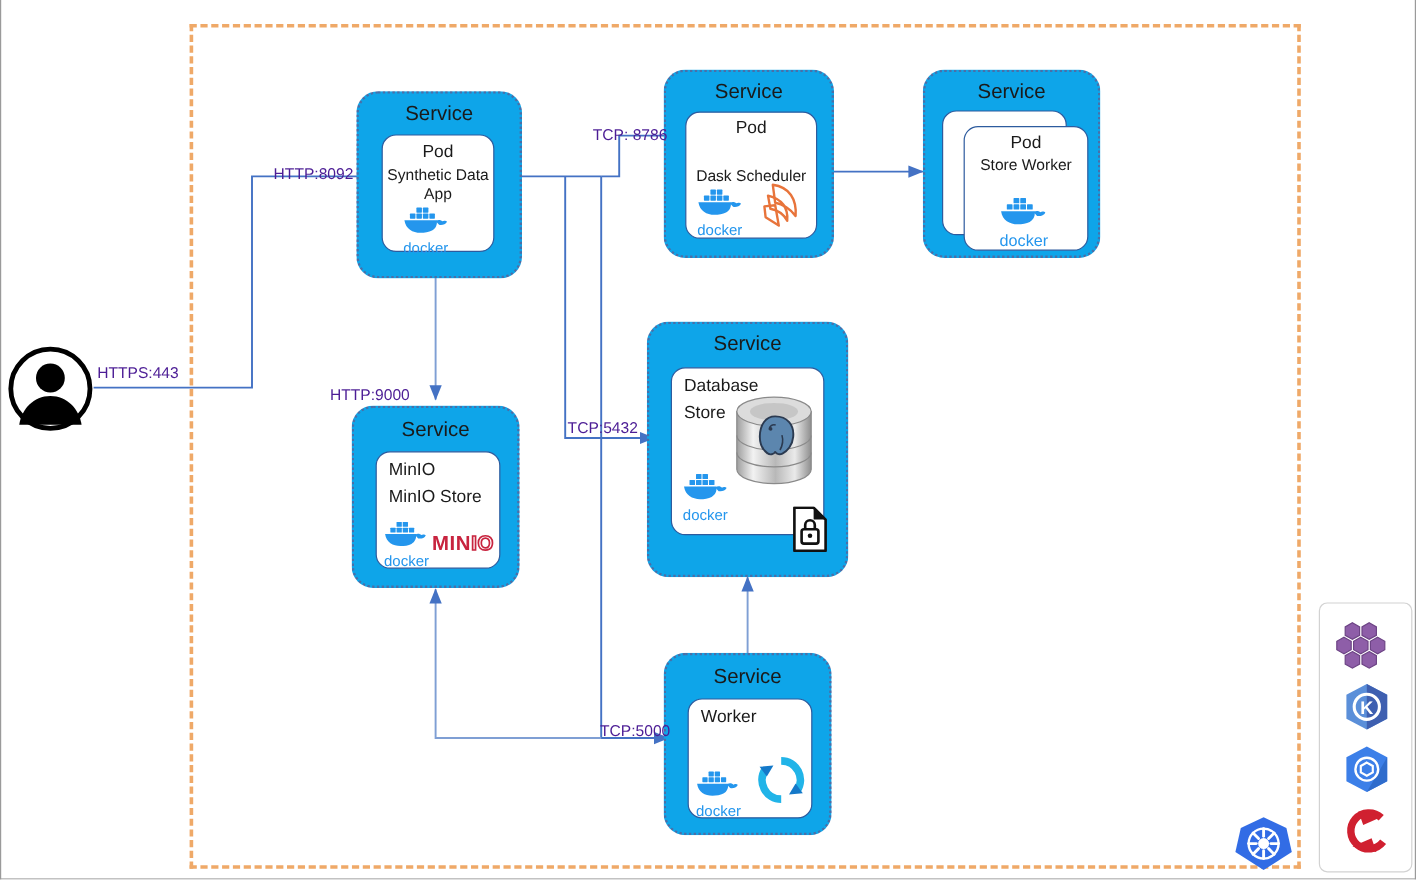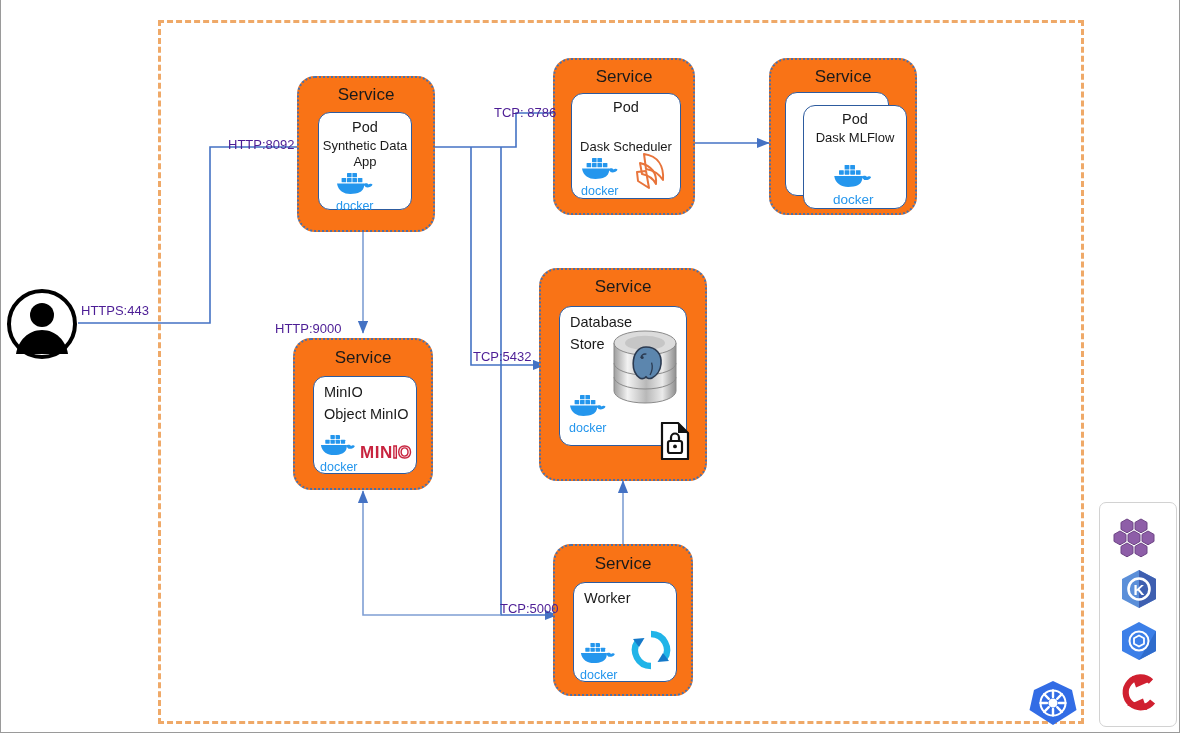--- a/index.html
+++ b/index.html
@@ -22,21 +22,21 @@
     left: 157px; top: 20px;
     width: 926px; height: 704px;
     border: 3px dashed #efa968;
     background: transparent;
   }
   
   .service {
     position: absolute;
     border: 2px dotted #4a6fa8;
     border-radius: 18px;
-    background: #f97316;
+    background: #0ea5e9;
   }
   .service-title {
     position: absolute;
     left: 0; right: 0;
     text-align: center;
     font-size: 17px;
     color: #1a1a1a;
     font-family: "Liberation Sans", sans-serif;
   }
   
@@ -217,21 +217,21 @@
     </div>
   </div>
 
   <div class="service" style="left:768px; top:58px; width:148px; height:157px;">
     <div class="service-title" style="top:7px;">Service</div>
 
     <div class="pod" style="left:14px; top:32px; width:104px; height:104px;"></div>
 
     <div class="pod" style="left:32px; top:45px; width:104px; height:104px; background:#ffffff;">
       <div class="pod-title" style="top:4px;">Pod</div>
-      <div class="pod-title pod-sub" style="top:23px;">Dask MLFlow</div>
+      <div class="pod-title pod-sub" style="top:23px;">Store Worker</div>
       <div class="docker-logo" style="left:28px; top:57px;">
         <svg width="46" height="27" viewBox="0 0 44 26">
           <g fill="#2496ed">
             <rect x="12" y="2" width="4.6" height="4.2" rx="0.5"></rect>
             <rect x="17.4" y="2" width="4.6" height="4.2" rx="0.5"></rect>
             <rect x="6.6" y="7" width="4.6" height="4.2" rx="0.5"></rect>
             <rect x="12" y="7" width="4.6" height="4.2" rx="0.5"></rect>
             <rect x="17.4" y="7" width="4.6" height="4.2" rx="0.5"></rect>
             <rect x="22.8" y="7" width="4.6" height="4.2" rx="0.5"></rect>
             <path d="M2,12.5 h27 c0.6,3.8 -1,7 -4,8.6 c-2.6,1.4 -6.2,1.9 -9.6,1.9 c-6.5,0 -12.3,-3.2 -13.4,-10.5 z"></path>
@@ -302,21 +302,21 @@
         <path d="M12,19 v-3.5 a4,4 0 0 1 8,0 v3.5" fill="none" stroke="#111111" stroke-width="2.2"></path>
         <circle cx="16" cy="24.4" r="1.9" fill="#111111"></circle>
       </svg>
     </div>
   </div>
 
   <div class="service" style="left:292px; top:338px; width:140px; height:152px;">
     <div class="service-title" style="top:8px;">Service</div>
     <div class="pod" style="left:18px; top:36px; width:104px; height:98px;">
       <div class="pod-title left" style="top:6px;">MinIO</div>
-      <div class="pod-title left" style="top:28px;">Object MinIO</div>
+      <div class="pod-title left" style="top:28px;">MinIO Store</div>
       <div class="docker-logo" style="left:5px; top:56px;">
         <svg width="42" height="25" viewBox="0 0 44 26">
           <g fill="#2496ed">
             <rect x="12" y="2" width="4.6" height="4.2" rx="0.5"></rect>
             <rect x="17.4" y="2" width="4.6" height="4.2" rx="0.5"></rect>
             <rect x="6.6" y="7" width="4.6" height="4.2" rx="0.5"></rect>
             <rect x="12" y="7" width="4.6" height="4.2" rx="0.5"></rect>
             <rect x="17.4" y="7" width="4.6" height="4.2" rx="0.5"></rect>
             <rect x="22.8" y="7" width="4.6" height="4.2" rx="0.5"></rect>
             <path d="M2,12.5 h27 c0.6,3.8 -1,7 -4,8.6 c-2.6,1.4 -6.2,1.9 -9.6,1.9 c-6.5,0 -12.3,-3.2 -13.4,-10.5 z"></path>

